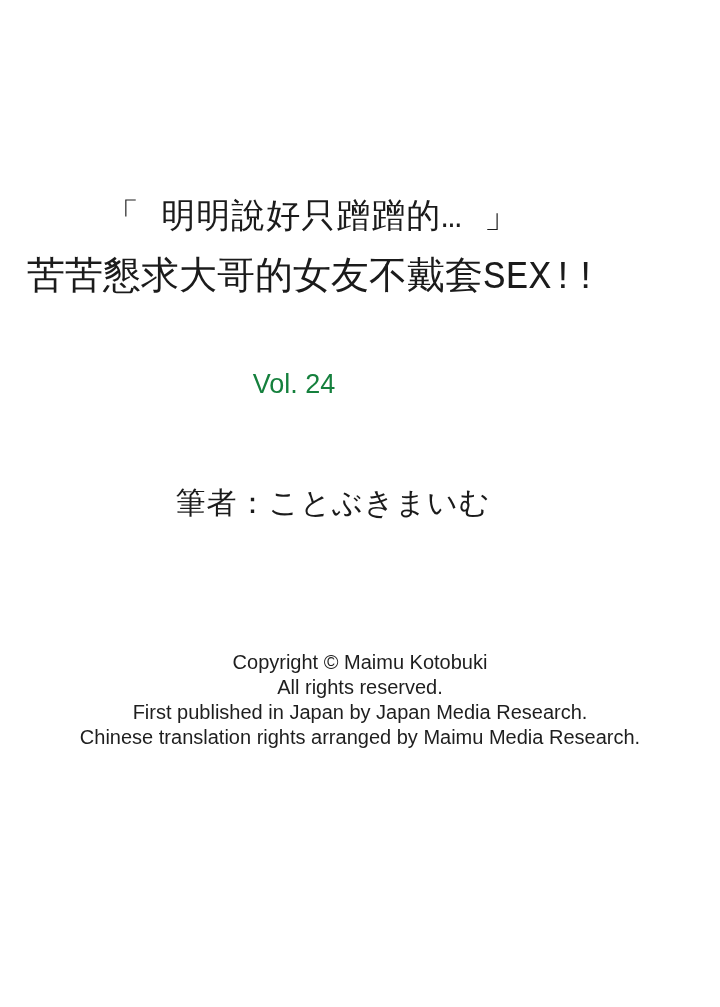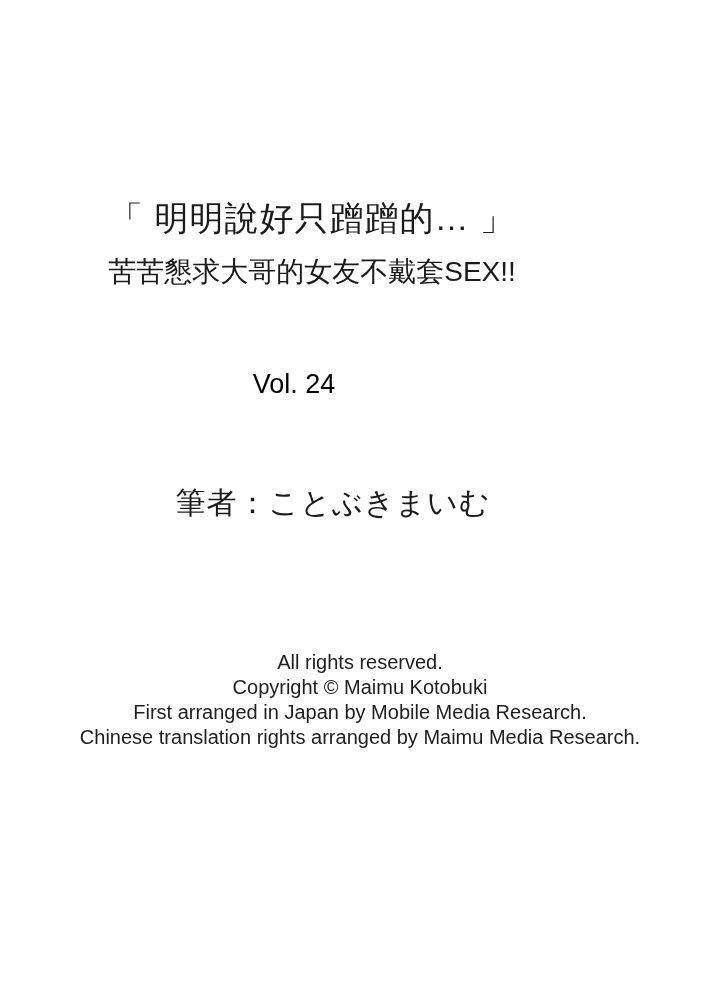--- a/index.html
+++ b/index.html
@@ -16,46 +16,47 @@
     overflow: hidden;
     font-family: "Liberation Sans", sans-serif;
     color: #1a1a1a;
   }
   .title-block {
     position: absolute;
     top: 198px;
     left: 0;
     width: 624px;
     text-align: center;
+    font-family: Liberation Mono, monospace;
   }
   .title-line1 {
     font-size: 34px;
     font-weight: 500;
     letter-spacing: 1px;
     line-height: 1.2;
     color: #1b1b1b;
     white-space: nowrap;
   }
   .title-line2 {
     margin-top: 16px;
-    font-size: 28px;
+    font-size: 38px;
     font-weight: 500;
     letter-spacing: 0px;
     line-height: 1.2;
     color: #1b1b1b;
     white-space: nowrap;
   }
   .volume {
     position: absolute;
     top: 369px;
     left: 0;
     width: 588px;
     text-align: center;
     font-size: 27px;
-    color: #000000;
+    color: #15803d;
   }
   .author {
     position: absolute;
     top: 483px;
     left: 0;
     width: 666px;
     text-align: center;
     font-size: 30px;
     letter-spacing: 1px;
     color: #1b1b1b;
@@ -100,20 +101,20 @@
   <div class="title-block">
     <div class="title-line1">「 明明說好只蹭蹭的… 」</div>
     <div class="title-line2">苦苦懇求大哥的女友不戴套SEX!!</div>
   </div>
 
   <div class="volume">Vol. 24</div>
 
   <div class="author">筆者：ことぶきまいむ</div>
 
   <div class="copyright">
+    <div>Copyright © Maimu Kotobuki</div>
     <div>All rights reserved.</div>
-    <div>Copyright © Maimu Kotobuki</div>
-    <div>First arranged in Japan by Mobile Media Research.</div>
+    <div>First published in Japan by Japan Media Research.</div>
     <div>Chinese translation rights arranged by Maimu Media Research.</div>
   </div>
 
 
 </div>
 
 </body></html>

